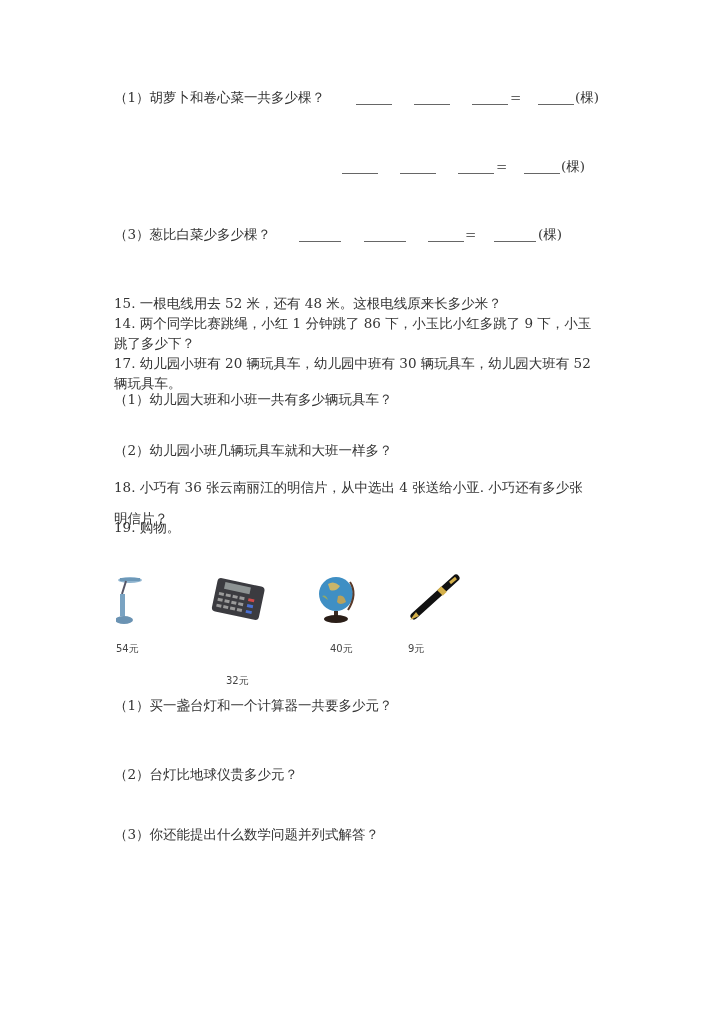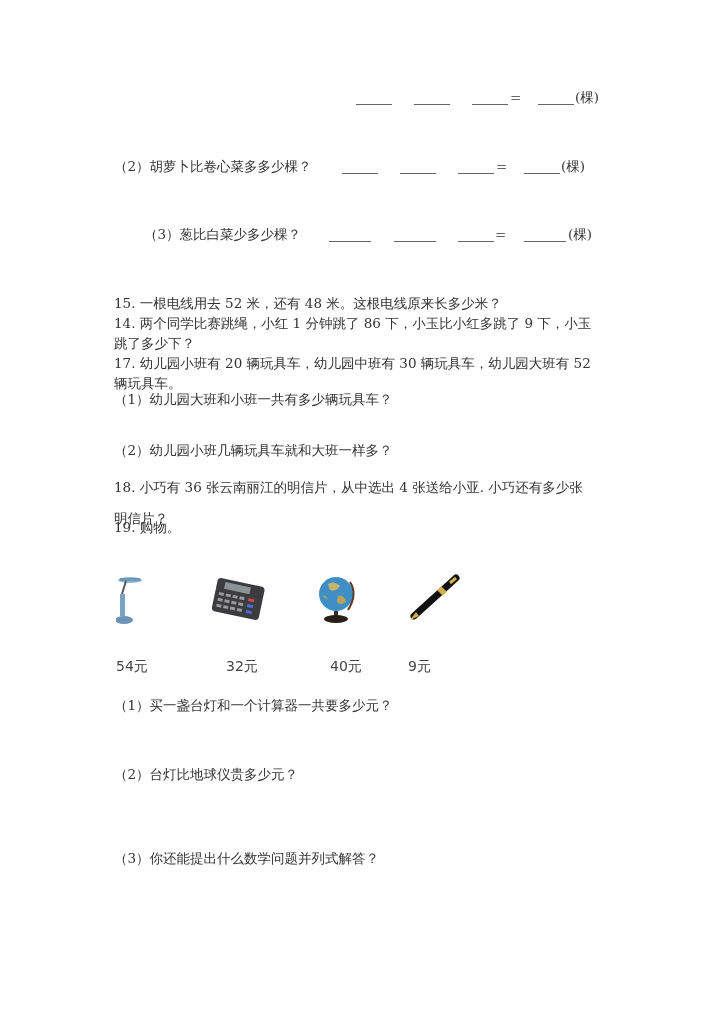--- a/index.html
+++ b/index.html
@@ -12,46 +12,46 @@
     .line { position: absolute; left: 114px; white-space: nowrap; line-height: 20px; }
     .blank {
       position: absolute; height: 1px; border-bottom: 1px solid #666; top: 16px;
     }
     .eq { position: absolute; top: 0; color: #666; }
     .unit { position: absolute; top: 0; }
     .item {
       position: absolute; top: 572px;
       display: flex; flex-direction: column; align-items: flex-start;
     }
-    .price { font-family: "DejaVu Sans", "Liberation Sans", sans-serif; font-size: 14px; color: #444; margin-top: 26px; }
+    .price { font-family: "DejaVu Sans", "Liberation Sans", sans-serif; font-size: 10px; color: #444; margin-top: 10px; }
     .pic { width: 64px; height: 60px; position: relative; }
   </style>
 </head>
 <body>
 
 <div class="line" style="top:87px; width:500px; height:22px;">
+  <span>（1）胡萝卜和卷心菜一共多少棵？</span>
   <span class="blank" style="left:242px; width:36px;"></span>
   <span class="blank" style="left:300px; width:36px;"></span>
   <span class="blank" style="left:358px; width:36px;"></span>
   <span class="eq" style="left:396px;">=</span>
   <span class="blank" style="left:424px; width:36px;"></span>
   <span class="unit" style="left:461px;">(棵)</span>
 </div>
 
 <div class="line" style="top:156px; width:500px; height:22px;">
-  <span>（2）胡萝卜比卷心菜多多少棵？</span>
   <span class="blank" style="left:228px; width:36px;"></span>
   <span class="blank" style="left:286px; width:36px;"></span>
   <span class="blank" style="left:344px; width:36px;"></span>
   <span class="eq" style="left:382px;">=</span>
   <span class="blank" style="left:410px; width:36px;"></span>
   <span class="unit" style="left:447px;">(棵)</span>
 </div>
 
-<div class="line" style="top:224px; width:500px; height:22px;margin-left:30px;">
+<div class="line" style="top:224px; width:500px; height:22px;">
   <span>（3）葱比白菜少多少棵？</span>
   <span class="blank" style="left:185px; width:42px;"></span>
   <span class="blank" style="left:250px; width:42px;"></span>
   <span class="blank" style="left:314px; width:36px;"></span>
   <span class="eq" style="left:351px;">=</span>
   <span class="blank" style="left:380px; width:42px;"></span>
   <span class="unit" style="left:424px;">(棵)</span>
 </div>
 
 <div class="line" style="top:293px;">15. 一根电线用去 52 米，还有 48 米。这根电线原来长多少米？</div>
@@ -73,21 +73,21 @@
       <ellipse cx="14" cy="8" rx="12" ry="3" fill="#8fb4cf"></ellipse>
       <rect x="4" y="6" width="20" height="3" fill="#6d98b8"></rect>
       <line x1="10" y1="9" x2="6" y2="22" stroke="#556" stroke-width="2"></line>
       <rect x="4" y="22" width="5" height="22" fill="#7aa3c2"></rect>
       <ellipse cx="8" cy="48" rx="9" ry="4" fill="#6b93b3"></ellipse>
     </svg>
   </div>
   <span class="price">54元</span>
 </div>
 
-<div class="item" style="left:208px;">
+<div class="item" style="left:208px;gap:32px;">
   <div class="pic">
     <svg width="64" height="60" viewBox="0 0 64 60">
       <g transform="rotate(12 30 28)">
         <rect x="6" y="10" width="48" height="34" rx="4" fill="#3b3b40"></rect>
         <rect x="14" y="13" width="26" height="7" fill="#8d9393"></rect>
         <g fill="#9a9a9a">
           <rect x="10" y="24" width="5" height="3"></rect>
             <rect x="17" y="24" width="5" height="3"></rect>
             <rect x="24" y="24" width="5" height="3"></rect>
             <rect x="31" y="24" width="5" height="3"></rect>
@@ -131,13 +131,13 @@
       <line x1="40" y1="17" x2="36" y2="21" stroke="#d4b04a" stroke-width="8"></line>
       <line x1="52" y1="6" x2="46" y2="11" stroke="#d4b04a" stroke-width="3"></line>
       <polygon points="6,48 12,40 15,44" fill="#d4b04a"></polygon>
     </svg>
   </div>
   <span class="price" style="margin-left:4px;">9元</span>
 </div>
 
 <div class="line" style="top:695px;">（1）买一盏台灯和一个计算器一共要多少元？</div>
 <div class="line" style="top:764px;">（2）台灯比地球仪贵多少元？</div>
-<div class="line" style="top:848px;">（3）你还能提出什么数学问题并列式解答？</div>
+<div class="line" style="top:824px;">（3）你还能提出什么数学问题并列式解答？</div>
 
 </body></html>

